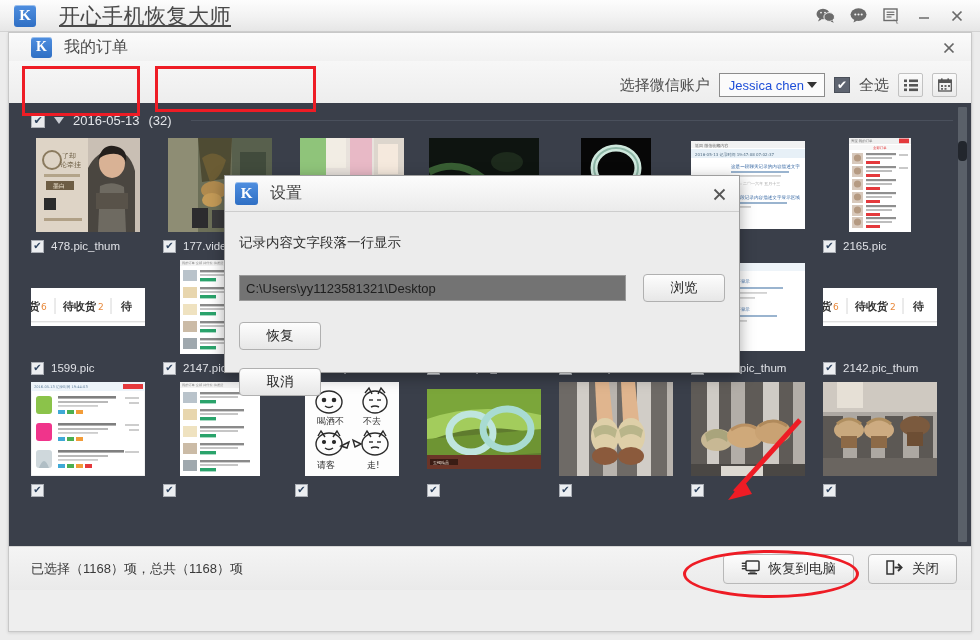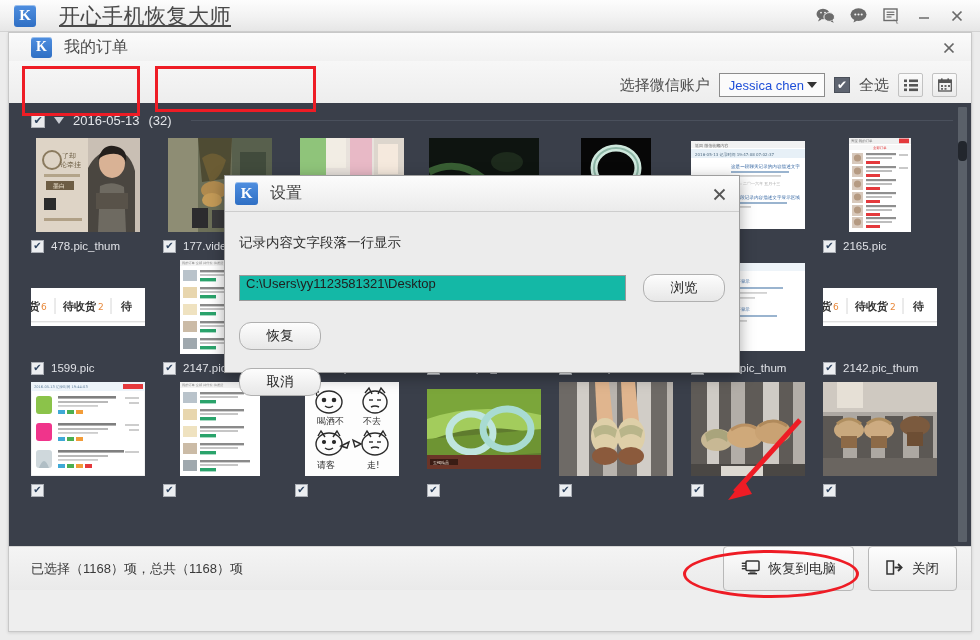--- a/index.html
+++ b/index.html
@@ -174,21 +174,21 @@
   
   .bottombar {
     position: relative; height: 44px;
     background: linear-gradient(to bottom, #f4f4f4, #eaeaea);
     border-top: 1px solid #d6d6d6;
     display: flex; align-items: center; padding: 0 14px 0 22px;
   }
   .status-text { font-size: 13px; color: #3a3a3a; }
   .bottom-btns { margin-left: auto; display: flex; gap: 14px; }
   .btn {
-    height: 45px; padding: 0 17px; display: flex; align-items: center;
+    height: 30px; padding: 0 17px; display: flex; align-items: center;
     gap: 9px; font-size: 13.5px; color: #2f2f2f; cursor: pointer;
     background: linear-gradient(to bottom, #fdfdfd 0%, #e9e9e9 100%);
     border: 1px solid #b8b8b8; border-radius: 4px;
   }
 
   
   .dialog {
     position: absolute; left: 224px; top: 175px; width: 516px; height: 198px;
     background: #ececec; border: 1px solid #9e9e9e;
     box-shadow: 0 4px 14px rgba(0,0,0,.35); z-index: 40;
@@ -202,30 +202,30 @@
   .dlg-title-text { margin-left: 12px; font-size: 16px; color: #434343; }
   .dlg-close {
     position: absolute; right: 10px; top: 8px; width: 20px; height: 20px;
     display: flex; align-items: center; justify-content: center;
     color: #555; cursor: pointer;
   }
   .dlg-body { padding: 22px 14px 0 14px; }
   .dlg-prompt { font-size: 13.5px; color: #2e2e2e; }
   .dlg-row { display: flex; align-items: center; gap: 17px; margin-top: 22px; }
   .path-input {
-    flex: 1; height: 26px; background: #14b8a6;
+    flex: 1; height: 26px; background: #737373;
     border: 1px solid #9a9a9a; padding: 0 6px; font-size: 13px;
-    color: #202020; display: flex; align-items: flex-start;
+    color: #202020; display: flex; align-items: center;
     font-family: "Liberation Sans", sans-serif;
   }
   .dlg-btn {
     width: 82px; height: 28px; display: flex; align-items: center;
     justify-content: center; font-size: 13.5px; color: #262626; cursor: pointer;
     background: linear-gradient(to bottom, #fdfdfd 0%, #e7e7e7 100%);
-    border: 1px solid #b0b0b0; border-radius: 12px;
+    border: 1px solid #b0b0b0; border-radius: 4px;
   }
   .dlg-actions {
     display: flex; gap: 18px; justify-content: flex-end;
     margin-top: 20px; padding-right: 2px; flex-direction: column;
   }
 
   
   .anno { position: absolute; pointer-events: none; z-index: 60; }
   .anno-box { border: 3px solid #ee1c25; }
   .anno-ellipse {

